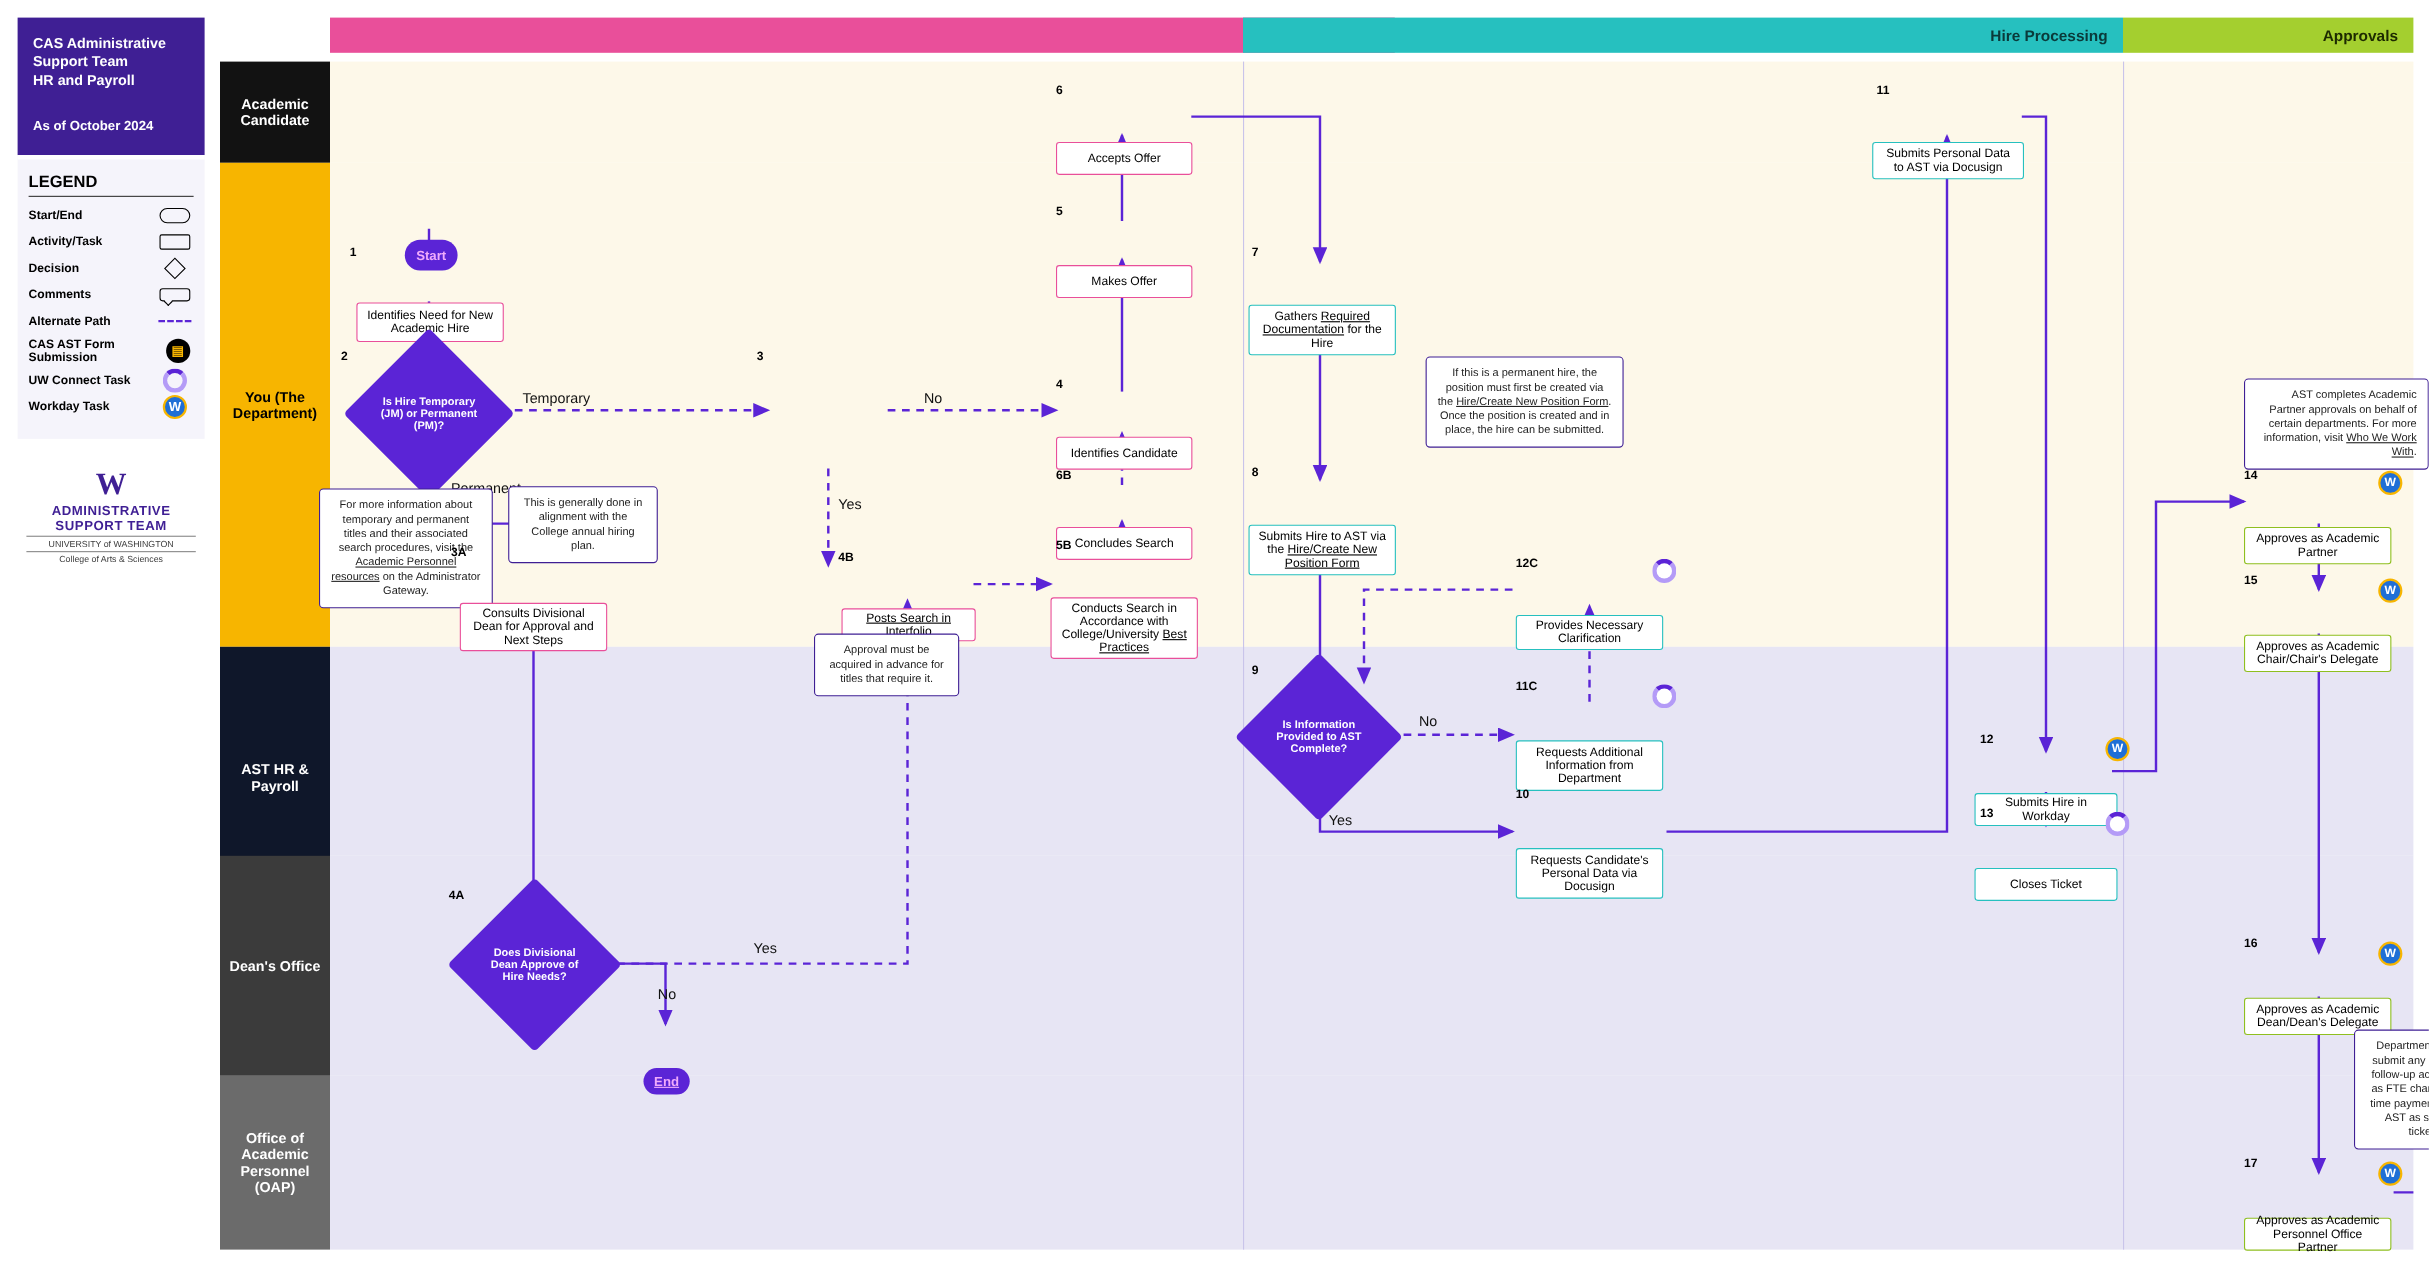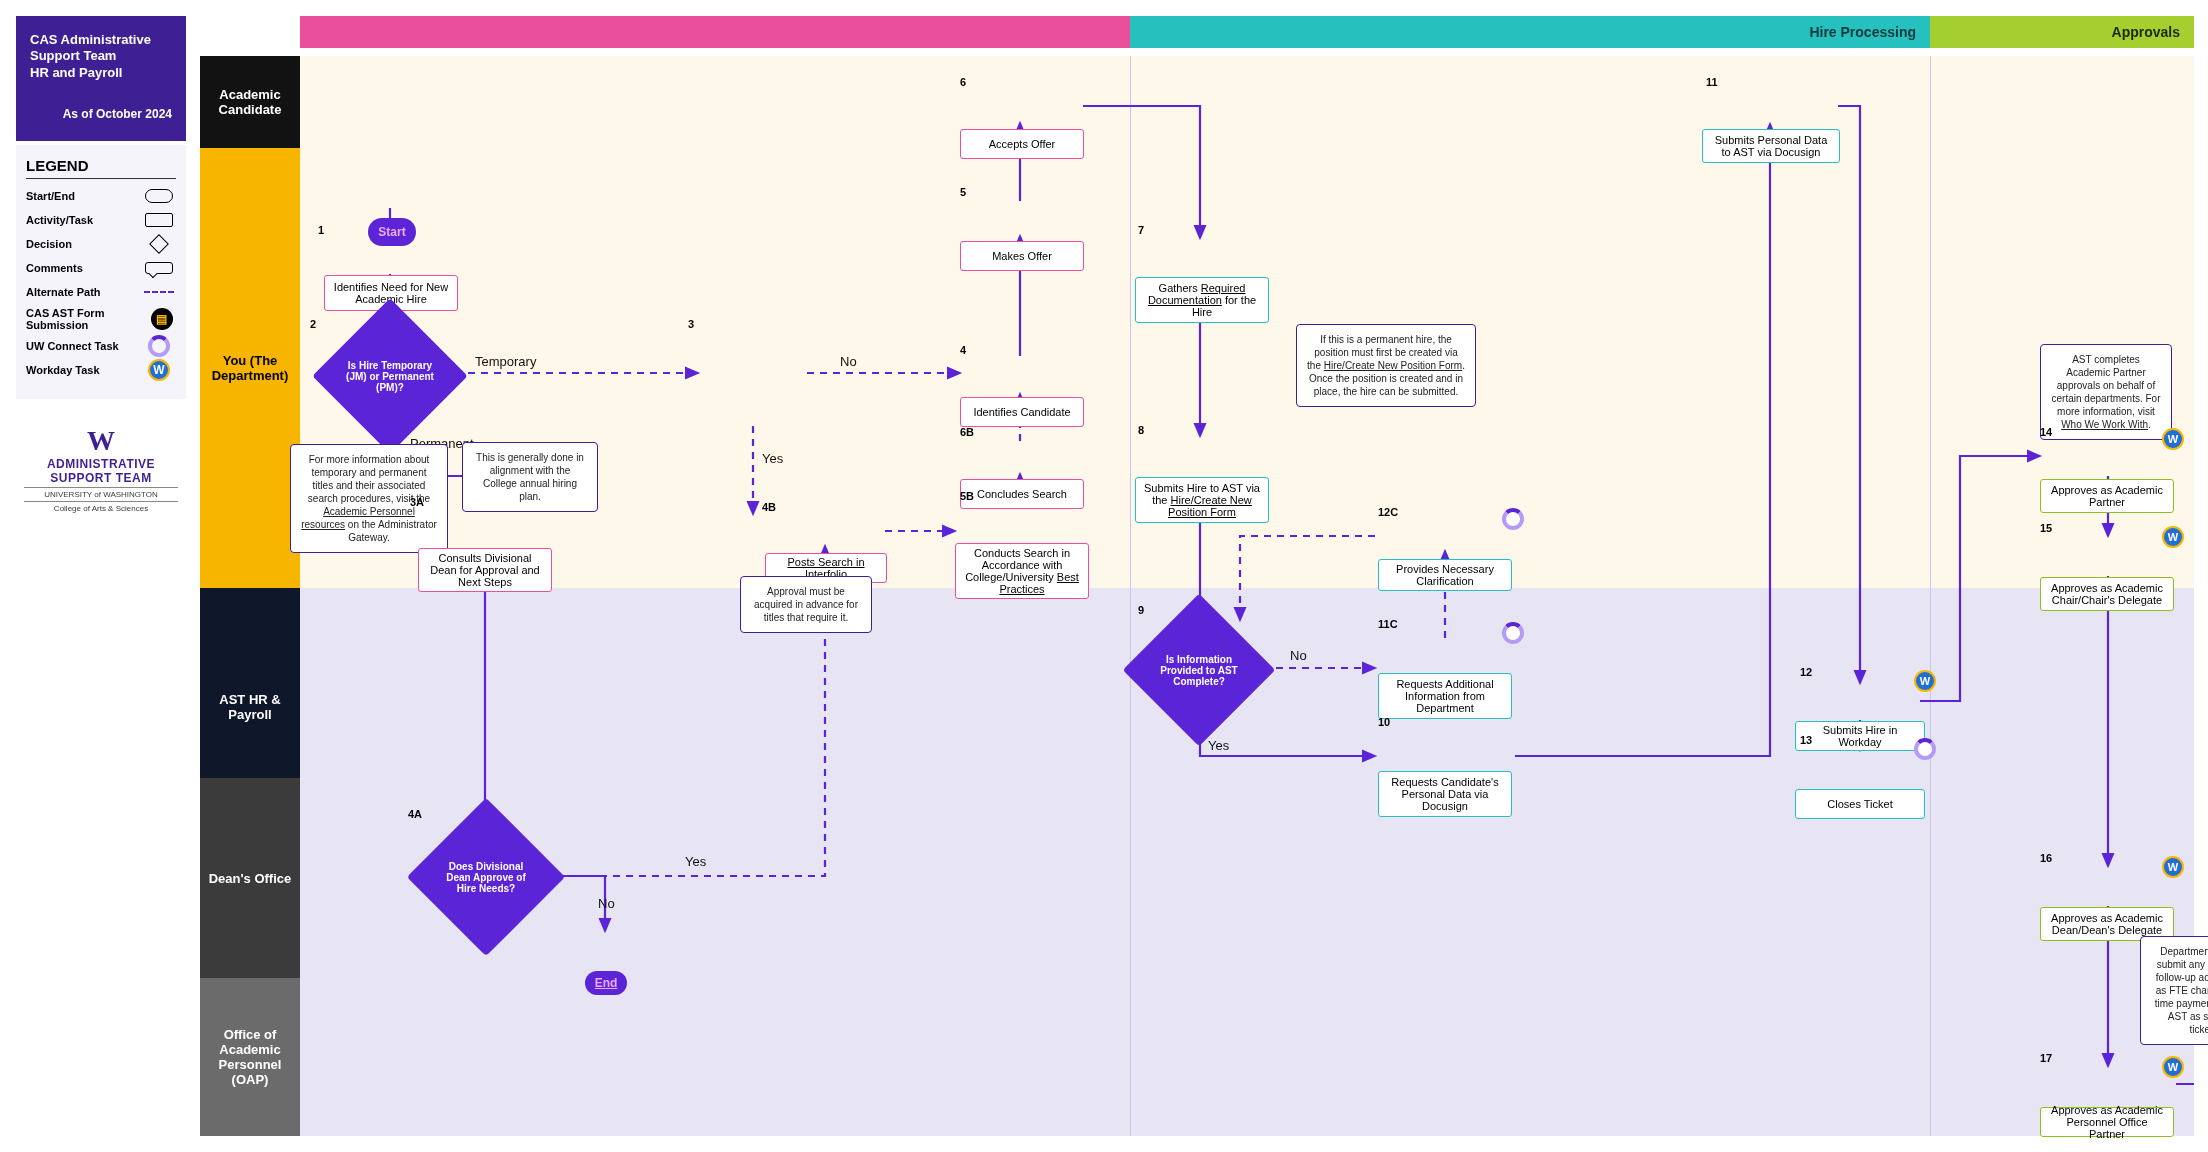--- a/index.html
+++ b/index.html
@@ -1,21 +1,21 @@
 <!DOCTYPE html>
 <html><head>
 <meta charset="utf-8">
 <style>
   * { box-sizing: border-box; margin: 0; padding: 0; }
   body { font-family: "Segoe UI", Arial, sans-serif; background: #fff; width: 2208px; height: 1152px; position: relative; overflow: hidden; }
   .sidebar { position: absolute; left: 16px; top: 16px; width: 170px; }
   .sb-head { background: #3f1f94; color: #fff; padding: 16px 14px 20px 14px; }
   .sb-team { font-size: 13px; font-weight: 700; line-height: 1.25; }
   .sb-title { font-size: 26px; font-weight: 700; line-height: 1.15; margin-top: 18px; }
-  .sb-date { font-size: 12px; font-weight: 600; margin-top: 26px; text-align: right; }
+  .sb-date { font-size: 12px; font-weight: 600; margin-top: 26px; }
   .legend { background: #f5f4fb; border-top: 4px solid #fff; padding: 12px 10px 14px 10px; }
   .legend-title { font-weight: 700; font-size: 15px; border-bottom: 1px solid #333; padding-bottom: 4px; margin-bottom: 8px; }
   .leg-row { display: flex; align-items: center; justify-content: space-between; font-size: 11px; font-weight: 600; margin: 6px 0; }
   .leg-ic { width: 34px; height: 18px; display: flex; align-items: center; justify-content: center; }
   .ic-oval { width: 28px; height: 14px; border: 1px solid #000; border-radius: 8px; }
   .ic-rect { width: 28px; height: 14px; border: 1px solid #000; border-radius: 2px; }
   .ic-diam { width: 14px; height: 14px; border: 1px solid #000; transform: rotate(45deg); }
   .ic-comm { width: 28px; height: 12px; border: 1px solid #000; border-radius: 3px; position: relative; }
   .ic-comm::after { content:""; position:absolute; bottom:-4px; left:4px; width:5px; height:5px; border-right:1px solid #000; border-bottom:1px solid #000; transform: rotate(45deg); background:#f5f4fb; }
   .ic-dash { width: 30px; border-top: 2px dashed #5b24d6; }
@@ -292,21 +292,21 @@
     <div class="node task teal" style="left:1402px; top:36px; width:138px; height:34px;">Submits Personal Data to AST via Docusign</div>
 
     <div class="lbl" style="left:1500px; top:610px;">12</div>
     <div class="node task teal" style="left:1495px; top:628px; width:130px; height:30px;">Submits Hire in Workday</div>
     <div class="deco wd" style="left:1614px; top:614px;">W</div>
 
     <div class="lbl" style="left:1500px; top:678px;">13</div>
     <div class="node task teal" style="left:1495px; top:696px; width:130px; height:30px;">Closes Ticket</div>
     <div class="deco uwc" style="left:1614px; top:682px;"></div>
 
-    <div class="comment" style="left:1740px; top:288px; width:132px;">
+    <div class="comment" style="left:1740px; top:288px; width:168px;text-align:right;">
       <span>AST completes Academic Partner approvals on behalf of certain departments. For more information, visit </span><span class="u">Who We Work With</span><span>.</span>
     </div>
 
     <div class="lbl" style="left:1740px; top:370px;">14</div>
     <div class="node task lime" style="left:1740px; top:386px; width:134px; height:34px;">Approves as Academic Partner</div>
     <div class="deco wd" style="left:1862px; top:372px;">W</div>
 
     <div class="lbl" style="left:1740px; top:466px;">15</div>
     <div class="node task lime" style="left:1740px; top:484px; width:134px; height:34px;">Approves as Academic Chair/Chair's Delegate</div>
     <div class="deco wd" style="left:1862px; top:470px;">W</div>

